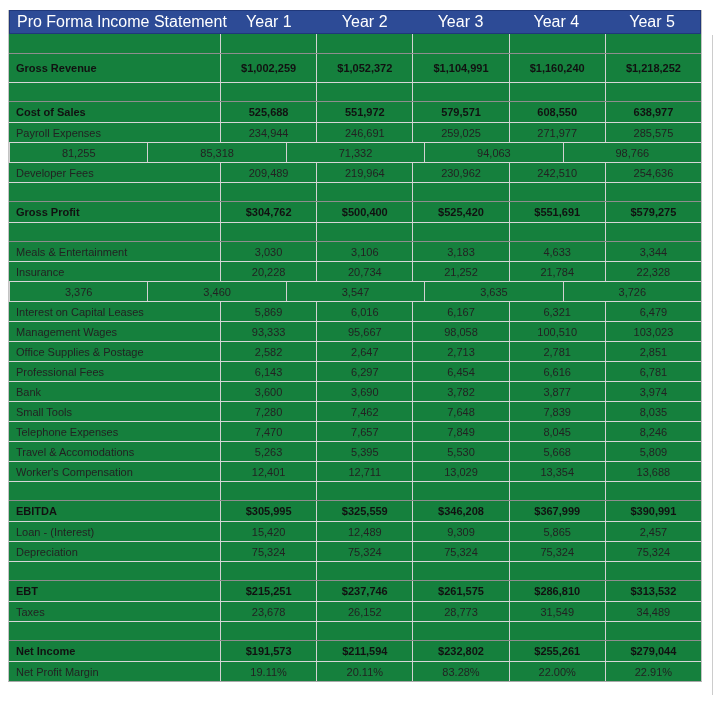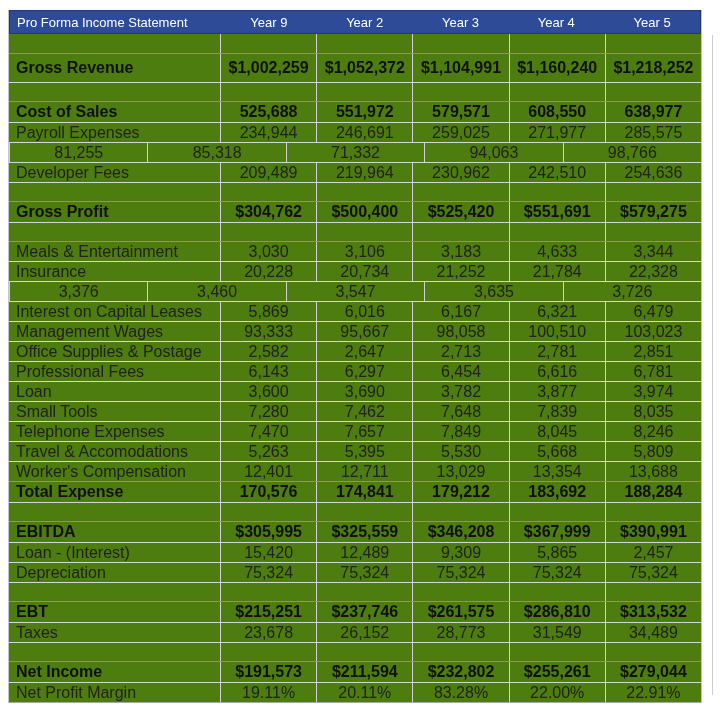--- a/index.html
+++ b/index.html
@@ -22,43 +22,43 @@
     box-sizing: border-box;
   }
   .hdr-row {
     display: flex;
     height: 24px;
     background: #2d4b96;
     border: 1px solid #20387a;
     box-sizing: border-box;
     align-items: center;
     color: #ffffff;
-    font-size: 13px;
+    font-size: 16px;
   }
   .hdr-title {
     width: 211px;
     padding-left: 7px;
     box-sizing: border-box;
     text-align: left;
     white-space: nowrap;
   }
   .hdr-cell {
     flex: 1;
     text-align: center;
     white-space: nowrap;
   }
   .t-row {
     display: flex;
     height: 20px;
     align-items: center;
     border-top: 1px solid #d6d6d6;
     box-sizing: border-box;
-    font-size: 16px;
+    font-size: 11px;
     color: #222222;
-    background: #4d7c0f;
+    background: #15803d;
   }
   .t-row.section-start { border-top: 1px solid #8e8e8e; }
   .t-row.spacer { height: 19px; }
   .t-row.bold { font-weight: bold; color: #111111; height: 21px; }
   .t-row.tall { height: 29px; }
   .t-row:first-child { border-top: none; }
   .cell-label {
     width: 211px;
     padding-left: 7px;
     box-sizing: border-box;
@@ -88,21 +88,21 @@
     height: 660px;
     background: #cccccc;
   }
 </style>
 </head>
 <body>
 
 <div id="statement-table">
   <div class="hdr-row" style="background: rgb(45, 75, 150);">
     <div class="hdr-title">Pro Forma Income Statement</div>
-    <div class="hdr-cell">Year 9</div>
+    <div class="hdr-cell">Year 1</div>
     <div class="hdr-cell">Year 2</div>
     <div class="hdr-cell">Year 3</div>
     <div class="hdr-cell">Year 4</div>
     <div class="hdr-cell">Year 5</div>
   </div>
   <div id="table-body">
       <div class="t-row spacer">
         <div class="cell-label"></div>
         <div class="cell-val"></div>
         <div class="cell-val"></div>
@@ -230,21 +230,21 @@
       </div>
       <div class="t-row">
         <div class="cell-label">Professional Fees</div>
         <div class="cell-val">6,143</div>
         <div class="cell-val">6,297</div>
         <div class="cell-val">6,454</div>
         <div class="cell-val">6,616</div>
         <div class="cell-val">6,781</div>
       </div>
       <div class="t-row">
-        <div class="cell-label">Loan</div>
+        <div class="cell-label">Bank</div>
         <div class="cell-val">3,600</div>
         <div class="cell-val">3,690</div>
         <div class="cell-val">3,782</div>
         <div class="cell-val">3,877</div>
         <div class="cell-val">3,974</div>
       </div>
       <div class="t-row">
         <div class="cell-label">Small Tools</div>
         <div class="cell-val">7,280</div>
         <div class="cell-val">7,462</div>
@@ -269,28 +269,20 @@
         <div class="cell-val">5,809</div>
       </div>
       <div class="t-row">
         <div class="cell-label">Worker's Compensation</div>
         <div class="cell-val">12,401</div>
         <div class="cell-val">12,711</div>
         <div class="cell-val">13,029</div>
         <div class="cell-val">13,354</div>
         <div class="cell-val">13,688</div>
       </div>
-      <div class="t-row bold section-start">
-        <div class="cell-label">Total Expense</div>
-        <div class="cell-val">170,576</div>
-        <div class="cell-val">174,841</div>
-        <div class="cell-val">179,212</div>
-        <div class="cell-val">183,692</div>
-        <div class="cell-val">188,284</div>
-      </div>
       <div class="t-row spacer">
         <div class="cell-label"></div>
         <div class="cell-val"></div>
         <div class="cell-val"></div>
         <div class="cell-val"></div>
         <div class="cell-val"></div>
         <div class="cell-val"></div>
       </div>
       <div class="t-row bold section-start">
         <div class="cell-label">EBITDA</div>

